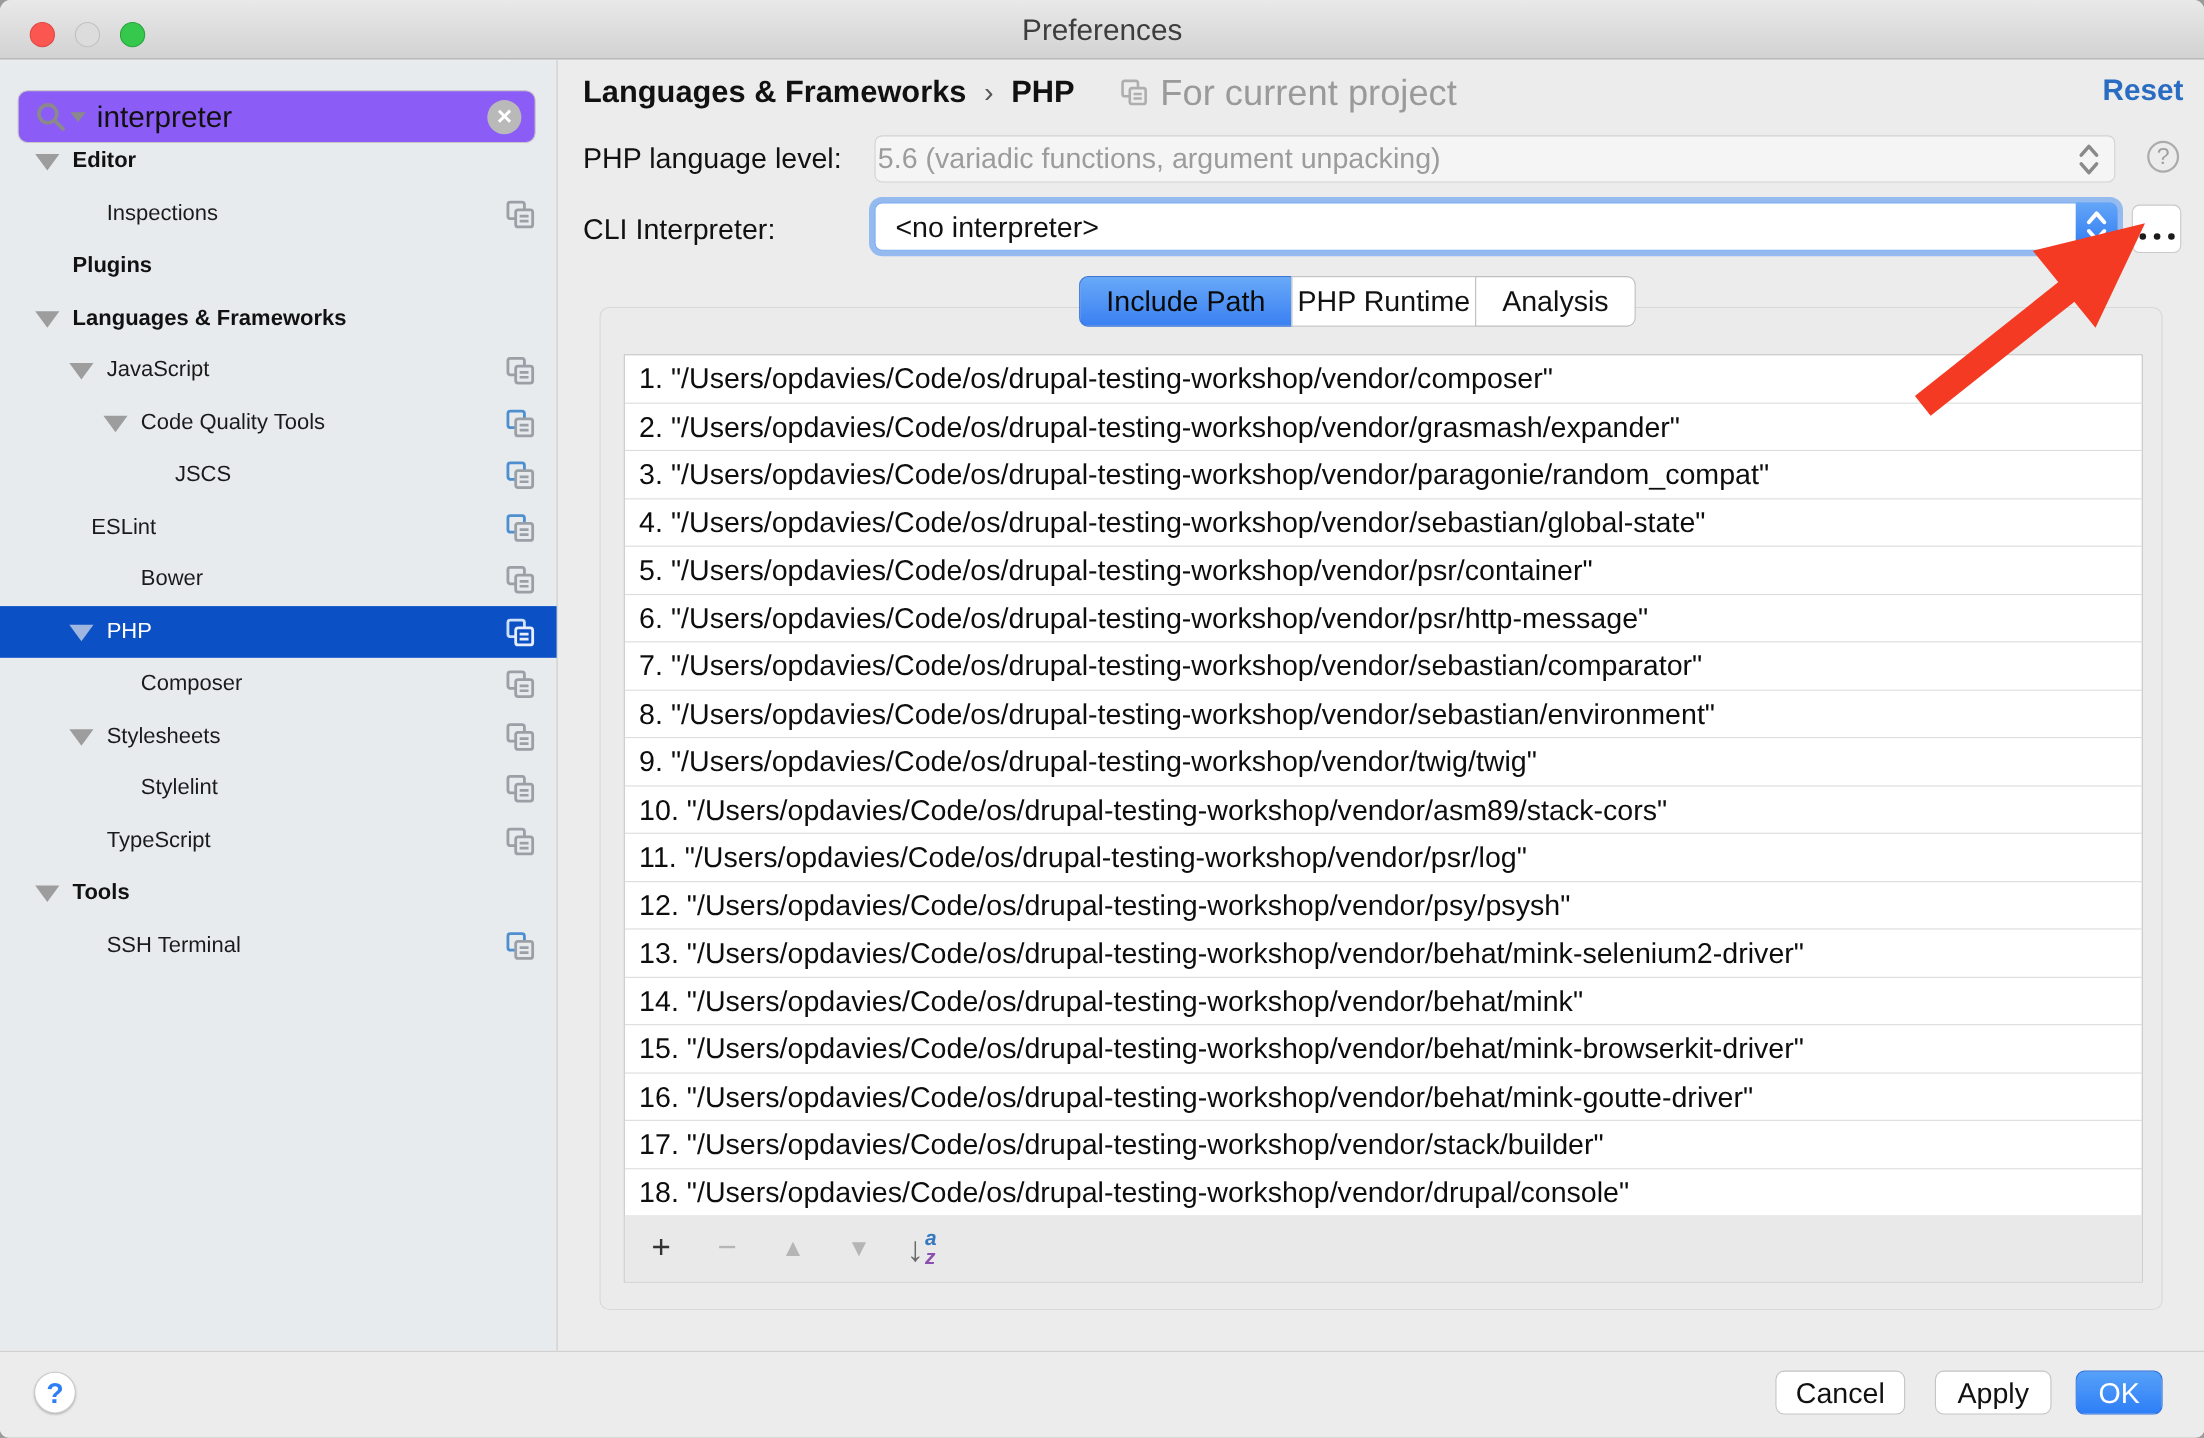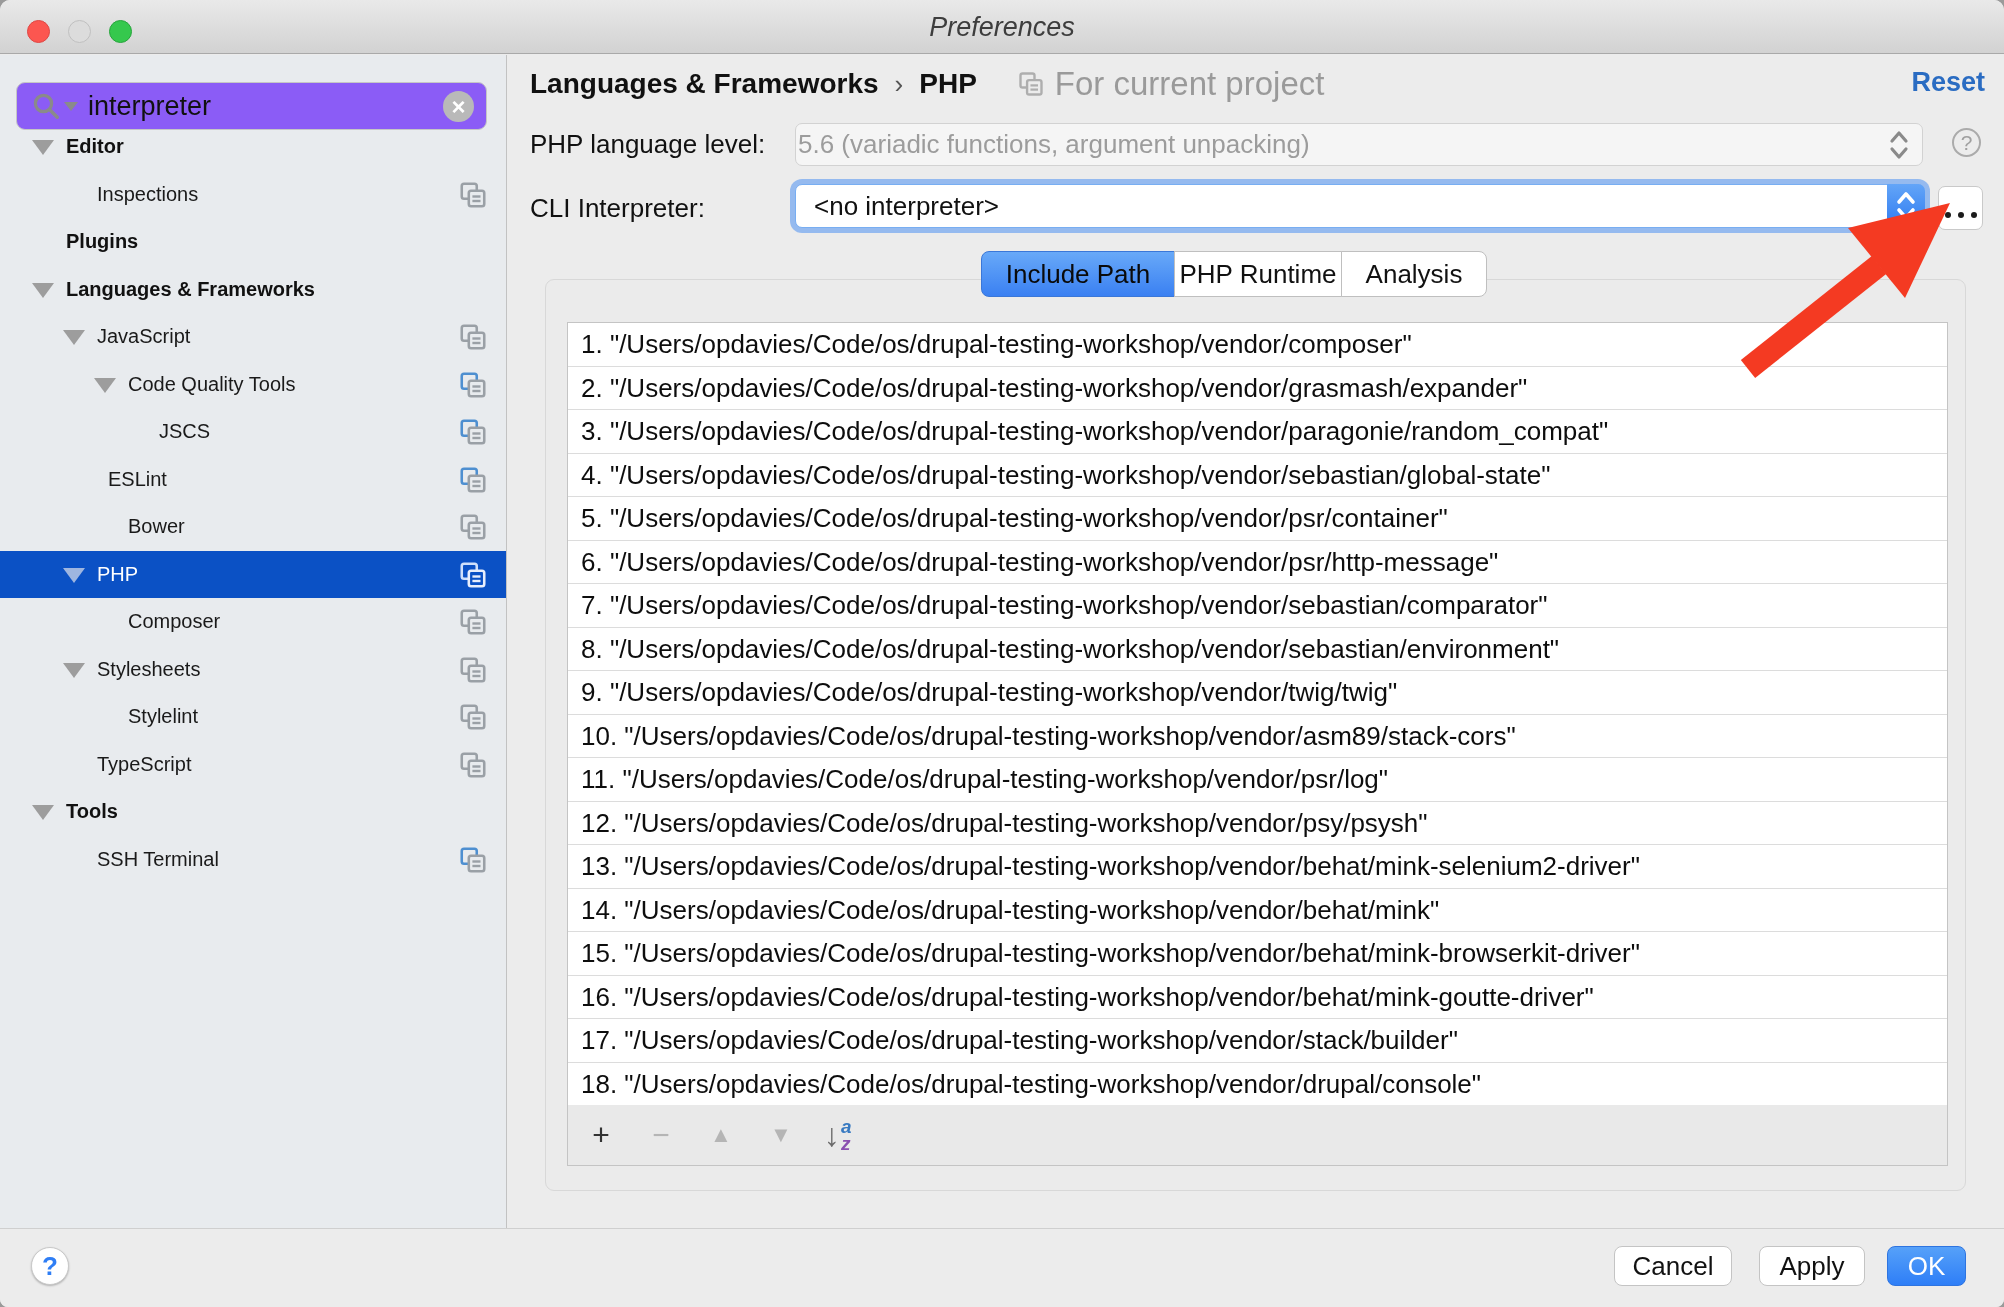--- a/index.html
+++ b/index.html
@@ -2,21 +2,21 @@
 <html><head>
 <meta charset="utf-8">
 <style>
   * { margin:0; padding:0; box-sizing:border-box; }
   html,body { background:#9a9a9a; font-family:"Liberation Sans", sans-serif; }
   .window { position:relative; width:2004px; height:1307px; background:#ececec;
             border-radius:10px 10px 8px 8px; overflow:hidden; }
 
   
   .titlebar { position:relative; height:54px; background:linear-gradient(#e9e9e9,#d2d2d2);
-              border-bottom:1px solid #a9a9a9;font-style:italic; }
+              border-bottom:1px solid #a9a9a9; }
   .title { position:absolute; left:0; right:0; top:0; height:54px; line-height:54px;
            text-align:center; font-size:27px; color:#3d3d3d; }
   .lights { position:absolute; left:27px; top:20px; display:flex; gap:18px; }
   .light { width:23px; height:23px; border-radius:50%; }
   .light.red   { background:#fc5650; border:1px solid #df4744; }
   .light.gray  { background:#dcdcdc; border:1px solid #c0c0c0; }
   .light.green { background:#35c84d; border:1px solid #27a53c; }
 
   
   .bodywrap { position:absolute; top:55px; left:0; right:0; bottom:79px; display:flex; }
@@ -180,21 +180,21 @@
           </div>
           <div class="trow" style="padding-left: 159px;">
             <span>JSCS</span>
             <span class="projicon"><svg width="30" height="30" viewBox="0 0 20 20">
                 <rect x="2.5" y="2.5" width="10" height="10" rx="1.5" fill="none" stroke="#4e8fd0" stroke-width="1.7"></rect>
                 <rect x="7.2" y="7.2" width="10.3" height="10.3" rx="1.5" fill="#e8ebee" stroke="#9aa0a6" stroke-width="1.7"></rect>
                 <line x1="9.6" y1="11" x2="15" y2="11" stroke="#9aa0a6" stroke-width="1.6"></line>
                 <line x1="9.6" y1="14" x2="15" y2="14" stroke="#9aa0a6" stroke-width="1.6"></line>
               </svg></span>
           </div>
-          <div class="trow" style="padding-left: 108px;">
+          <div class="trow" style="padding-left: 83px;">
             <span>ESLint</span>
             <span class="projicon"><svg width="30" height="30" viewBox="0 0 20 20">
                 <rect x="2.5" y="2.5" width="10" height="10" rx="1.5" fill="none" stroke="#4e8fd0" stroke-width="1.7"></rect>
                 <rect x="7.2" y="7.2" width="10.3" height="10.3" rx="1.5" fill="#e8ebee" stroke="#9aa0a6" stroke-width="1.7"></rect>
                 <line x1="9.6" y1="11" x2="15" y2="11" stroke="#9aa0a6" stroke-width="1.6"></line>
                 <line x1="9.6" y1="14" x2="15" y2="14" stroke="#9aa0a6" stroke-width="1.6"></line>
               </svg></span>
           </div>
           <div class="trow" style="padding-left: 128px;">
             <span>Bower</span>

